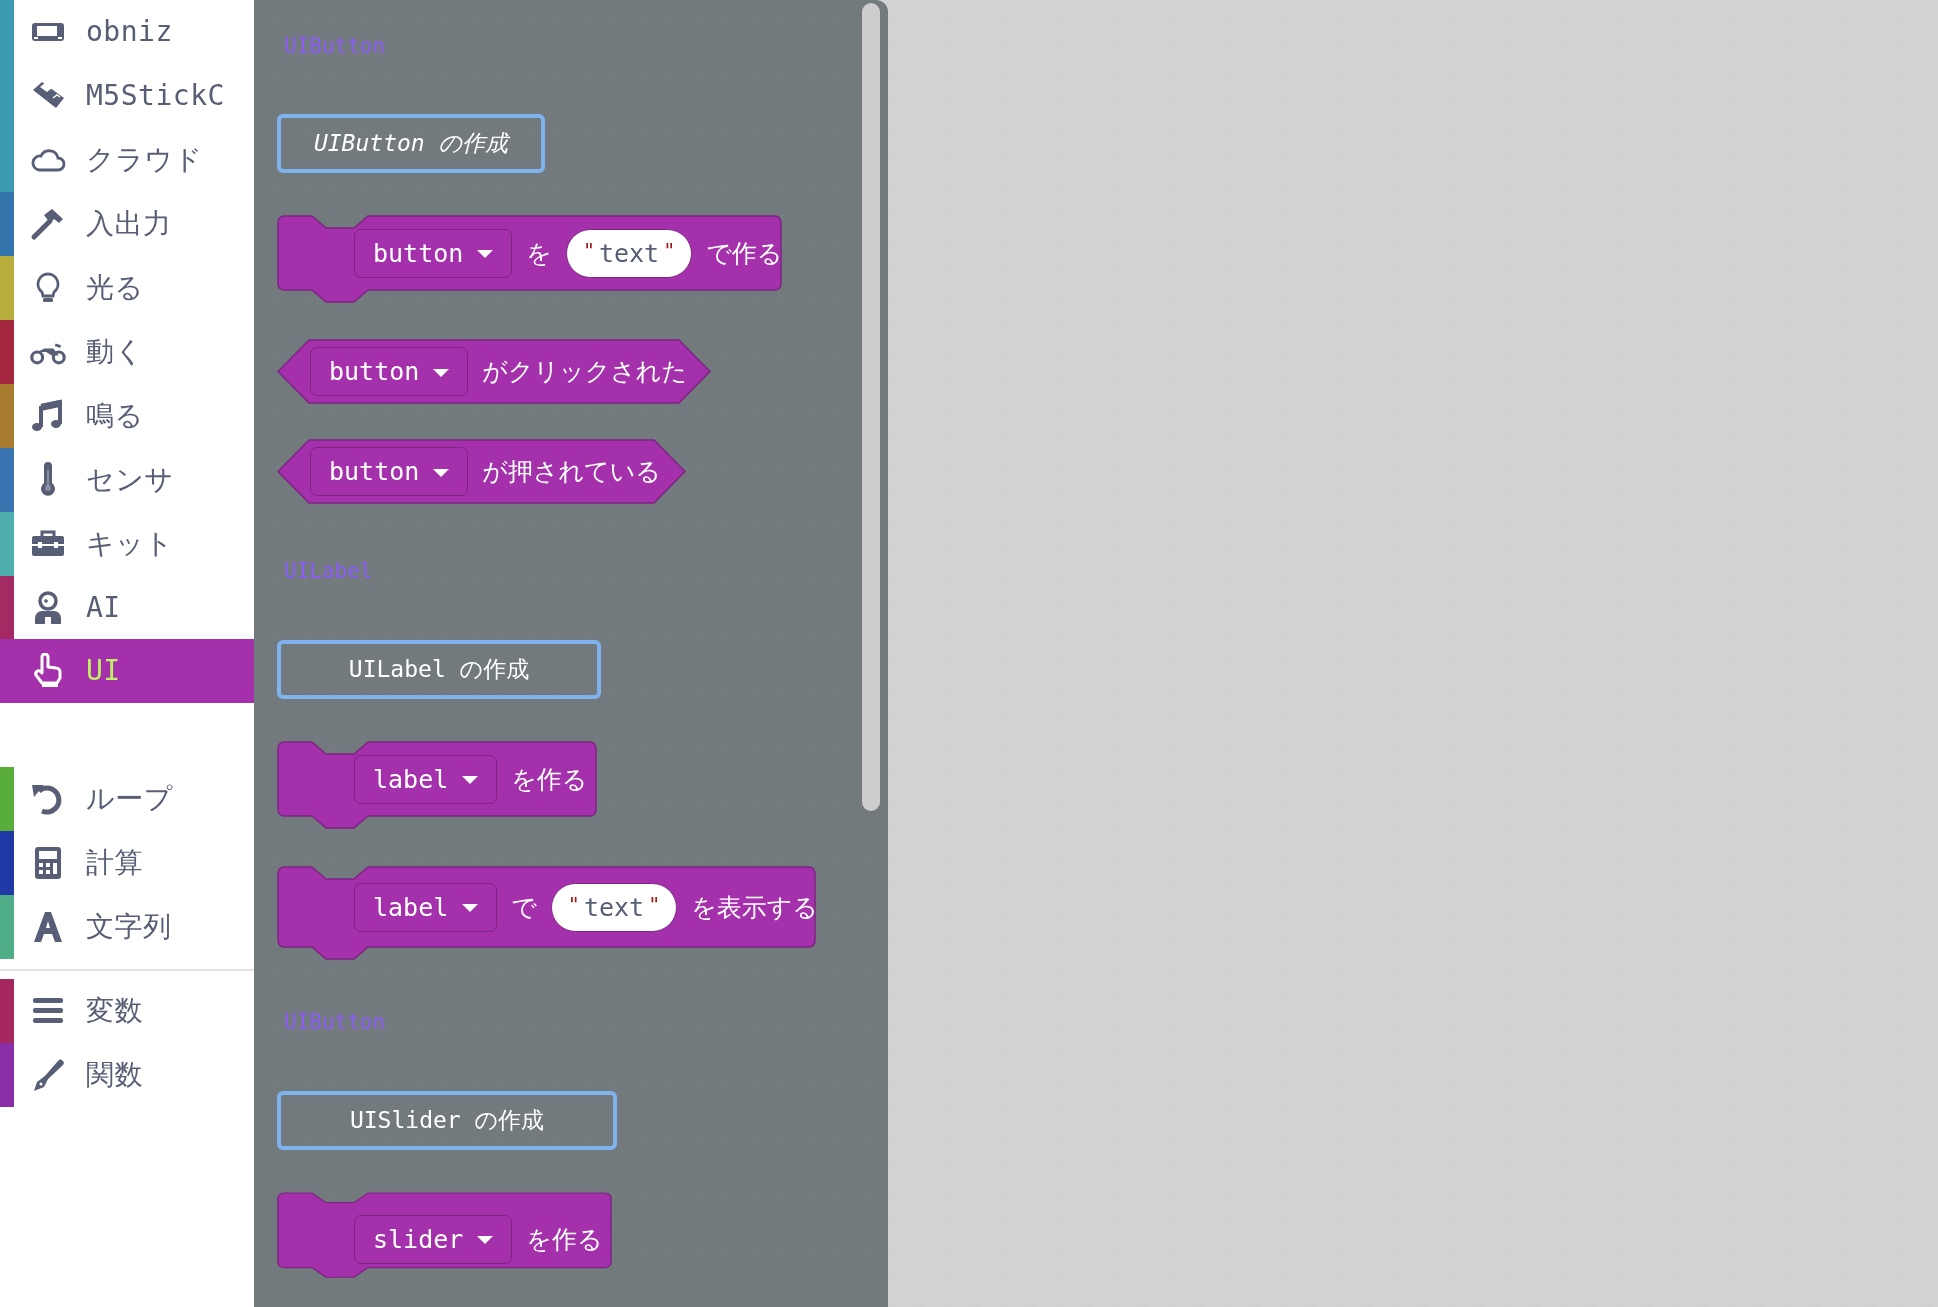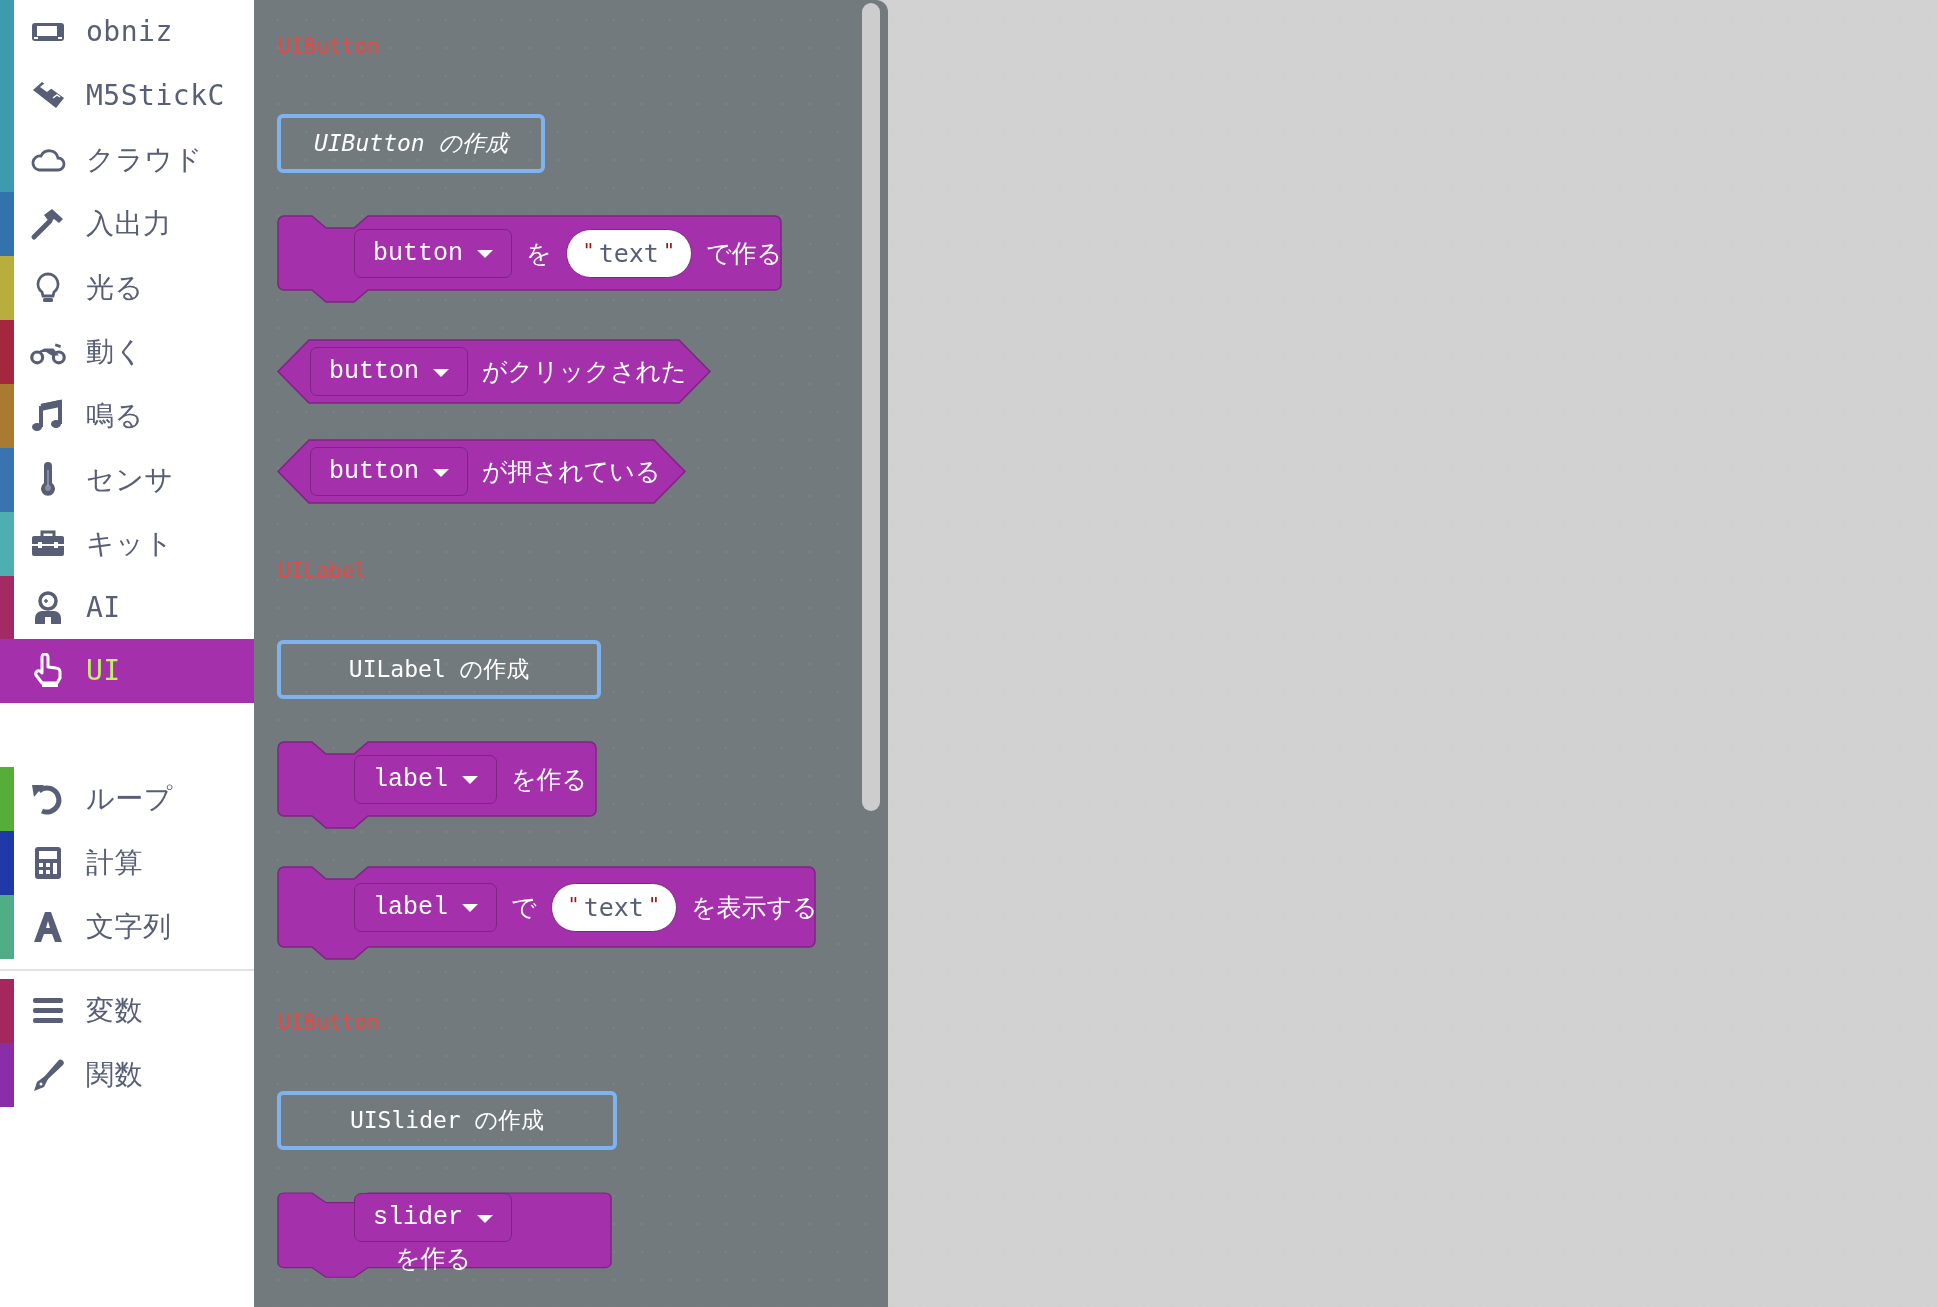--- a/index.html
+++ b/index.html
@@ -72,21 +72,21 @@
     position:absolute; inset:0;
     background-image: radial-gradient(circle, rgba(255,255,255,0.06) 1.3px, transparent 1.6px);
     background-size: 28px 28px;
     background-position: 10px 6px;
   }
   .scrollbar {
     position:absolute; left:862px; top:3px; width:18px; height:808px;
     background:#cdcdcd; border-radius:9px;
   }
   .heading {
-    position:absolute; left:278px; font-size:21px; color:#ef4444;
+    position:absolute; left:284px; font-size:21px; color:#8b5cf6;
     font-family:"DejaVu Sans Mono","Liberation Mono",monospace;
   }
   .btn-block {
     position:absolute; left:277px; height:59px;
     border:4px solid #7fb3f0; border-radius:6px; box-sizing:border-box;
     display:flex; align-items:center; justify-content:center;
     color:#ffffff; font-size:23px; cursor:pointer;
   }
   .block {
     position:absolute; left:278px; cursor:grab;
@@ -97,21 +97,20 @@
     display:flex; align-items:center;
     color:#ffffff; font-size:25px; white-space:nowrap;
   }
   .dropdown {
     height:49px; box-sizing:border-box;
     border:1.5px solid #7d2483; border-radius:7px;
     background:#a431ab;
     display:flex; align-items:center;
     padding:0 18px 0 18px; color:#fff; font-size:25px;
     cursor:pointer;
-    font-family:Liberation Mono, monospace;
   }
   .dropdown .caret {
     display:inline-block; margin-left:14px; width:0; height:0;
     border-left:8px solid transparent; border-right:8px solid transparent;
     border-top:8px solid #ffffff; position:relative; top:1px;
   }
   .txt { margin:0 14px; color:#ffffff; }
   .pill {
     height:49px; box-sizing:border-box;
     background:#ffffff; border-radius:25px;
@@ -425,20 +424,20 @@
 <div class="heading" style="top:1010px">UIButton</div>
 
 <div class="btn-block" style="top:1091px; width:340px;">
   <span>UISlider の作成</span>
 </div>
 
 <div class="block" style="top:1193px; width:333px; height:88px;">
   <svg class="shape" width="333" height="88">
     <path d="M6 0 H34 L48 12 H76 L90 0 H327 A6 6 0 0 1 333 6 V86 A6 6 0 0 1 327 92 H90 L76 104 H48 L34 92 H6 A6 6 0 0 1 0 86 V6 A6 6 0 0 1 6 0 Z" transform="scale(1,0.81)" fill="#a431ab" stroke="#7d2483" stroke-width="1.5"></path>
   </svg>
-  <div class="content" style="height:92px; left:76px;flex-direction:column;">
+  <div class="content" style="height:92px; left:76px;">
     <div class="dropdown">
       <span>slider</span>
       <span class="caret"></span>
     </div>
     <span class="txt">を作る</span>
   </div>
 </div>
 
 </body></html>

